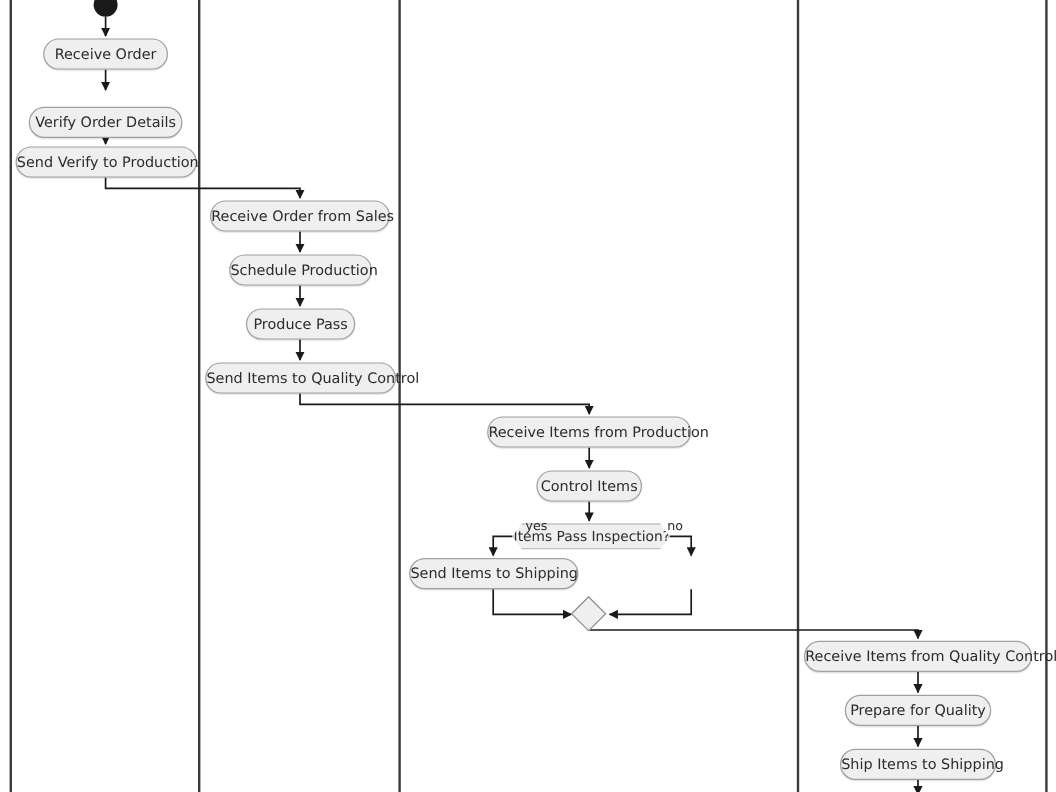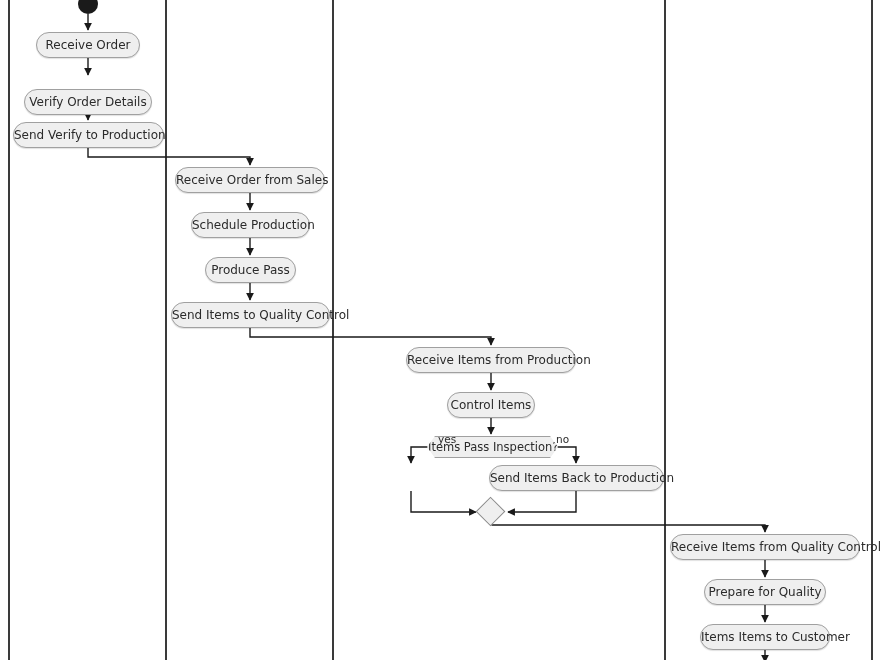--- a/index.html
+++ b/index.html
@@ -149,24 +149,24 @@
   <div class="node" style="left:406px; top:347px; width:170px;">Receive Items from Production</div>
 
   <div class="node" style="left:447px; top:392px; width:88px;">Control Items</div>
 
   <div class="decision" style="left:427px; top:436px; width:131px;">Items Pass Inspection?</div>
 
   <div class="edge-label" style="left:409px; top:433px;margin-left:29px;">yes</div>
 
   <div class="edge-label" style="left:556px; top:433px;">no</div>
 
+  <div class="node" style="left:341px; top:465px; width:141px;">Send Items to Shipping</div>
 
-  <div class="node" style="left:489px; top:465px; width:175px;">Send Items Back to Production</div>
 
   <div class="merge-diamond" style="left:480px; top:501px; width:21px; height:21px;"></div>
 
   <div class="node" style="left:670px; top:534px; width:190px;">Receive Items from Quality Control</div>
 
   <div class="node" style="left:704px; top:579px; width:122px;">Prepare for Quality</div>
 
-  <div class="node" style="left:700px; top:624px; width:130px;">Items Items to Customer</div>
+  <div class="node" style="left:700px; top:624px; width:130px;">Ship Items to Shipping</div>
 
 </div>
 
 </body></html>

